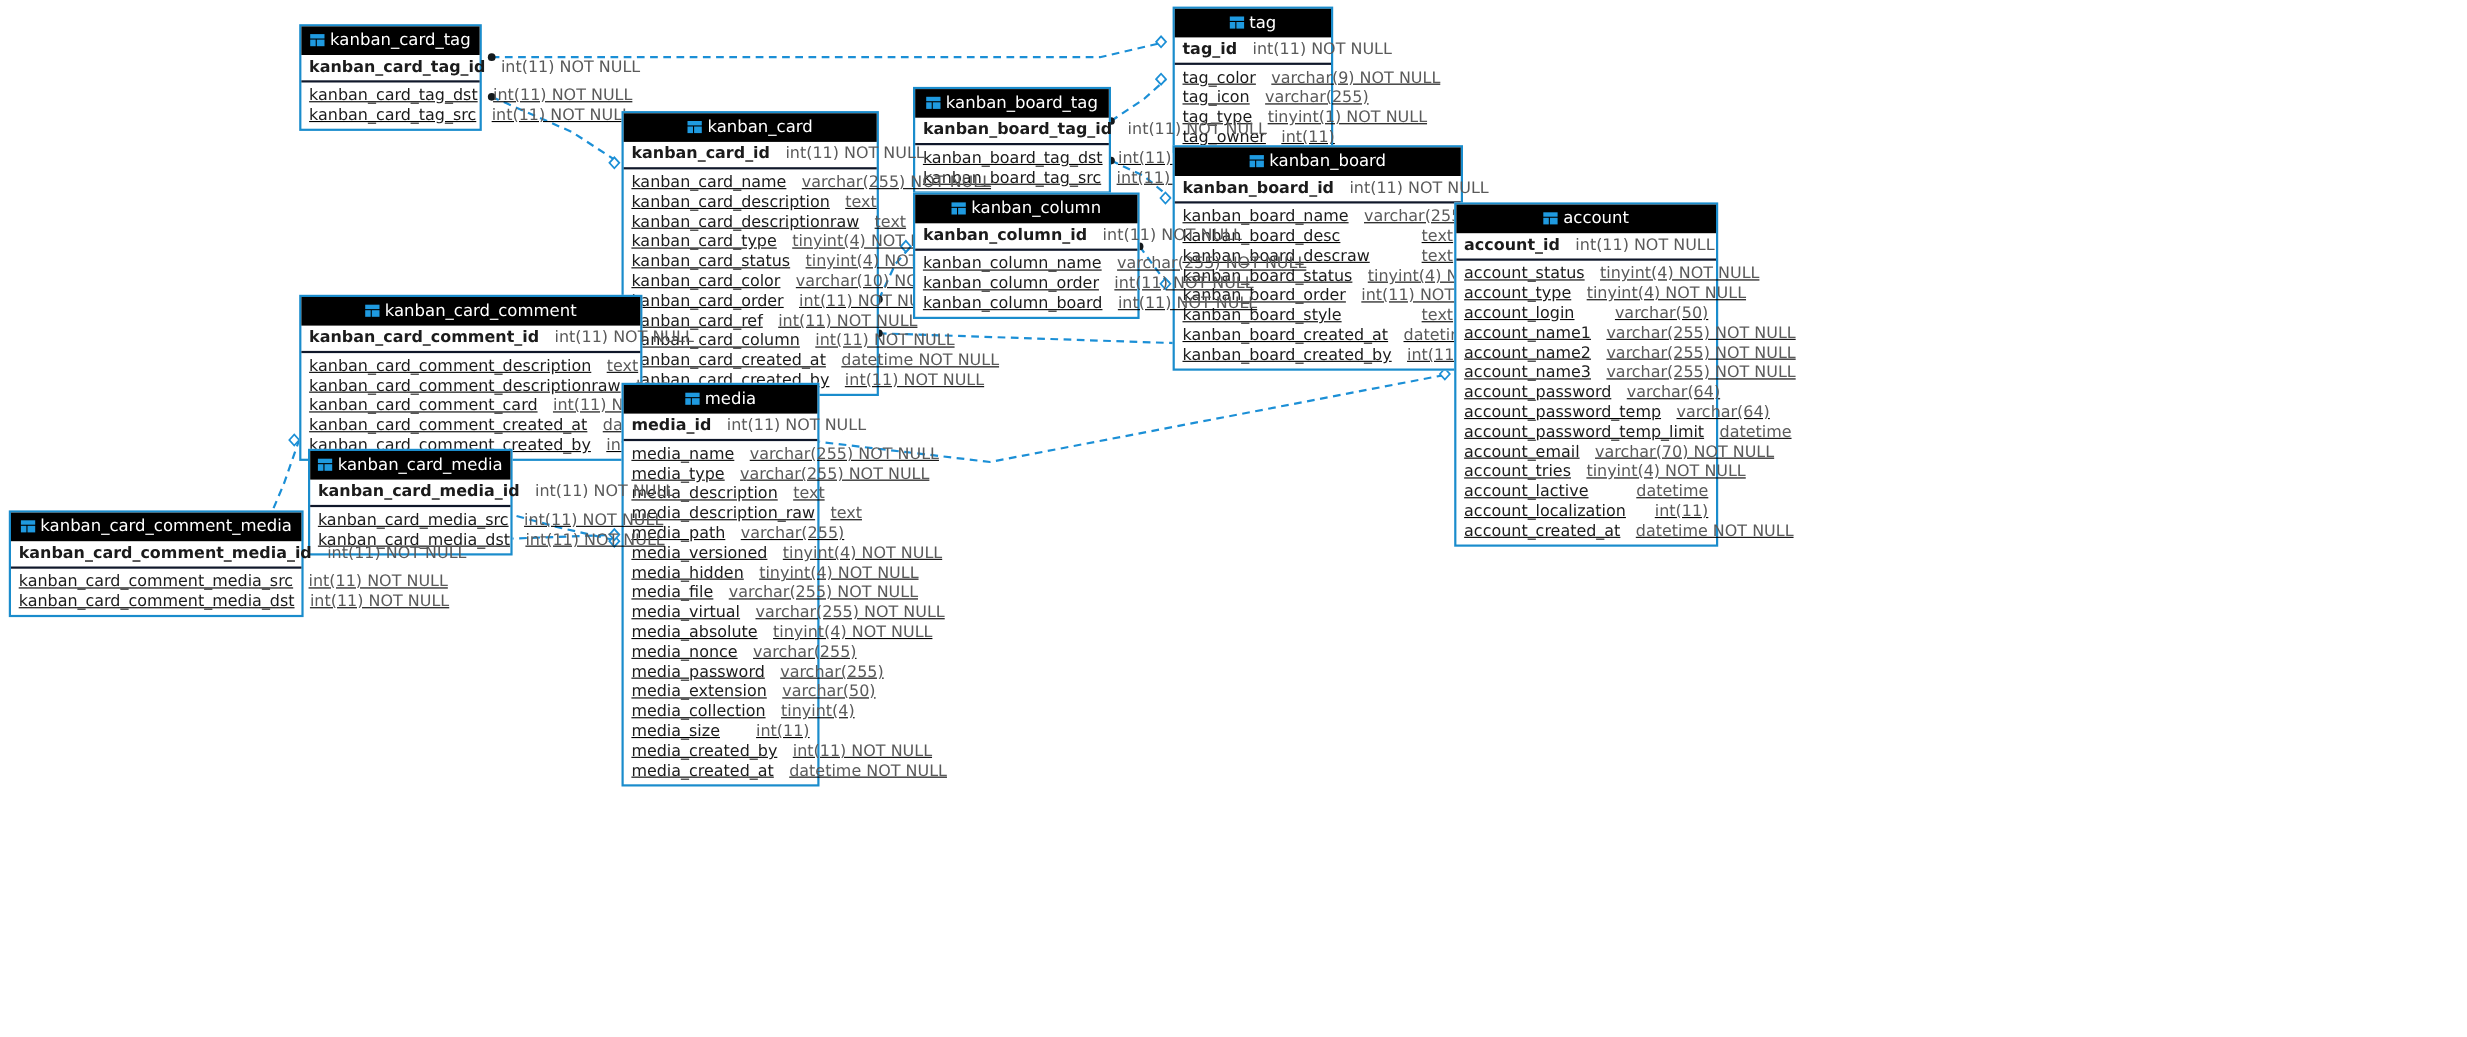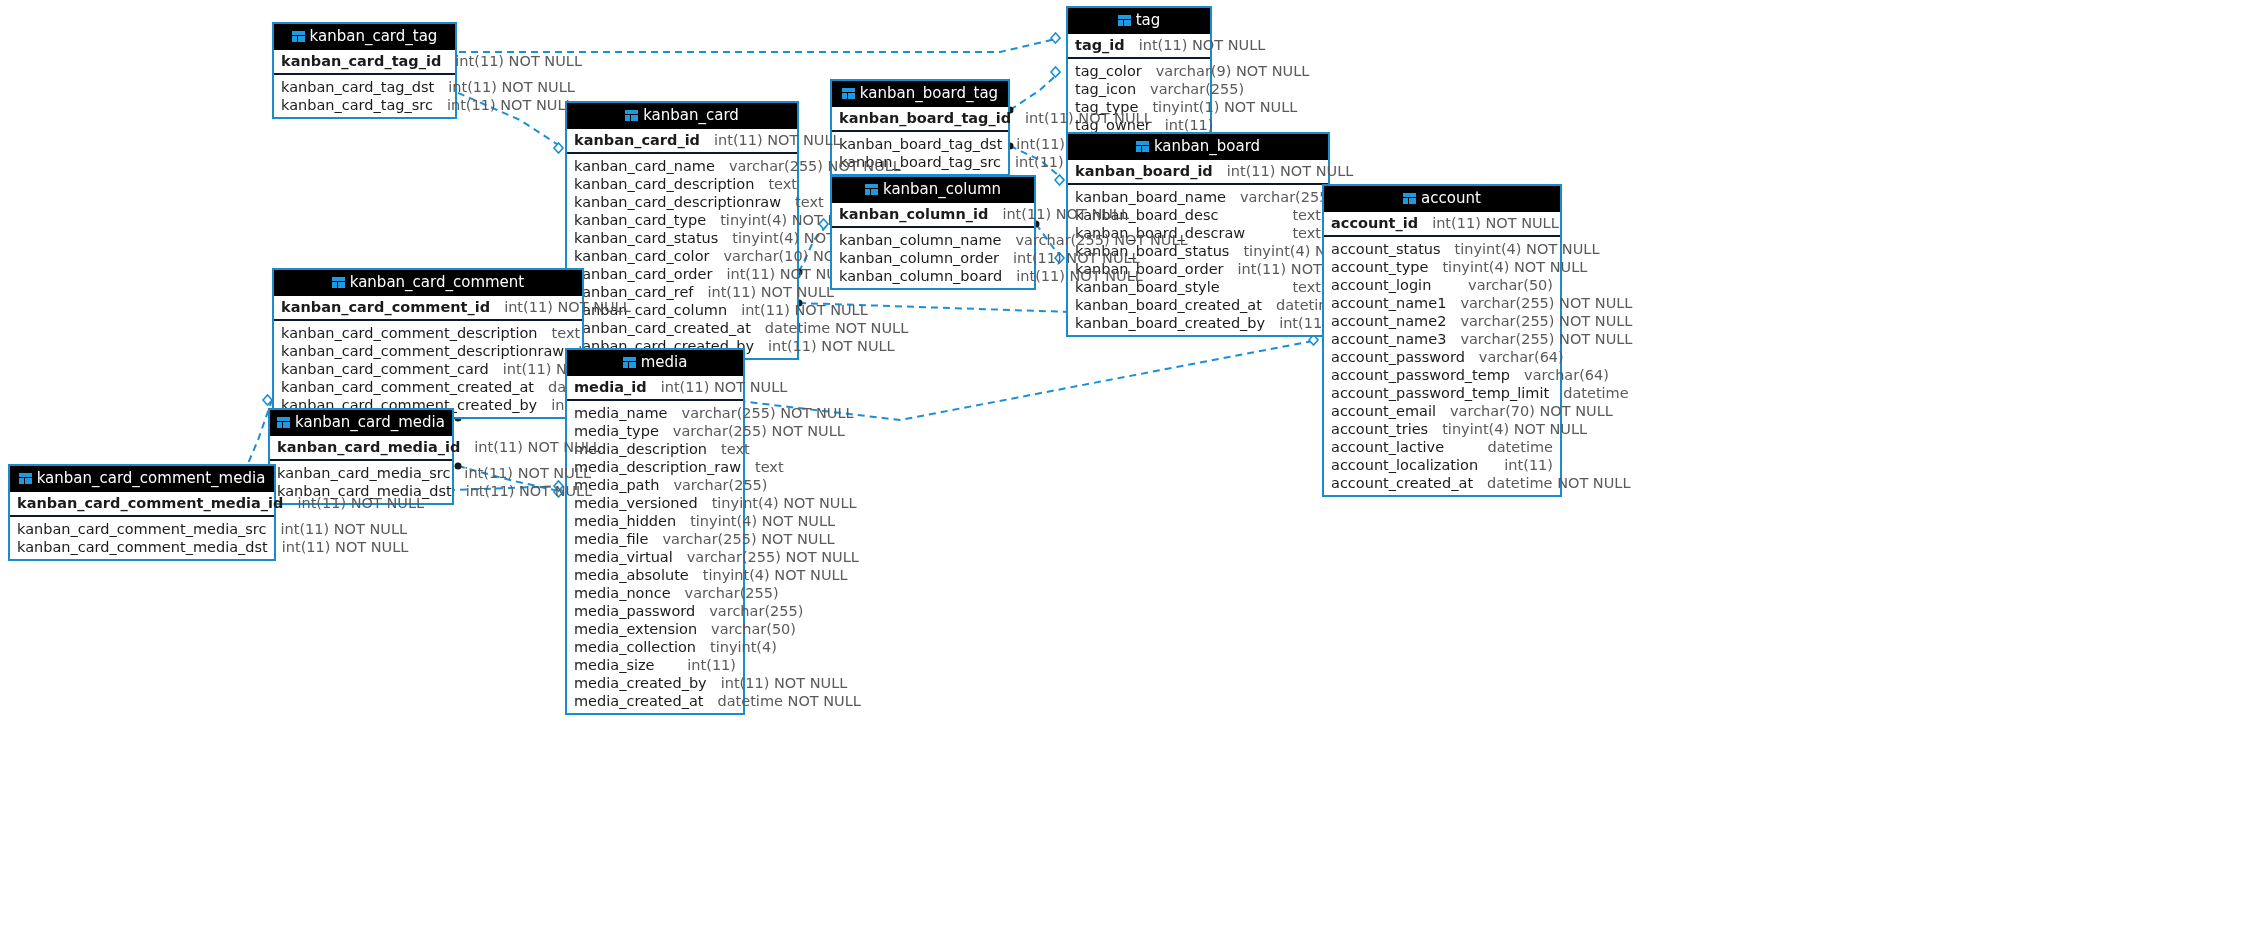--- a/index.html
+++ b/index.html
@@ -17,21 +17,21 @@
   .tbl-icon i{position:absolute;background:#1f9ae0;display:block;}
   .tbl-icon i.r1{left:0;top:0;width:13px;height:4px;}
   .tbl-icon i.r2a{left:0;top:5px;width:5px;height:6px;}
   .tbl-icon i.r2b{left:6px;top:5px;width:7px;height:6px;}
 
   .pk-row{display:flex;justify-content:space-between;align-items:baseline;
           padding:3px 7px 4px 7px;border-bottom:2px solid #0f172a;gap:14px;white-space:nowrap;}
   .pk-row .fname{font-weight:bold;color:#1b1b1b;font-size:14.5px;}
   .pk-row .ftype{color:#5a5a5a;font-size:14.5px;}
 
-  .fields{padding:3px 0 3px 0;}
+  .fields{padding:3px 0 3px 0;text-decoration:underline;}
   .f-row{display:flex;justify-content:space-between;align-items:baseline;
          padding:1px 7px 1px 7px;gap:14px;white-space:nowrap;}
   .f-row .fname{color:#1b1b1b;font-size:14.5px;}
   .f-row .ftype{color:#5a5a5a;font-size:14.5px;}
 </style>
 </head>
 <body>
 
 <div id="canvas">
   <svg id="links">
@@ -71,21 +71,21 @@
       <path d="M458,466 L510,480 L563,492" fill="none" stroke="#1b8fd6" stroke-width="2" stroke-dasharray="7,5"></path>
       <circle cx="458" cy="466" r="3.5" fill="#14191c"></circle>
       <path d="M554,492 L558.5,487 L563,492 L558.5,497 Z" fill="#ffffff" stroke="#1b8fd6" stroke-width="1.6"></path>
       <path d="M244,473 L258,440 L272,400" fill="none" stroke="#1b8fd6" stroke-width="2" stroke-dasharray="7,5"></path>
       <circle cx="244" cy="473" r="3.5" fill="#14191c"></circle>
       <path d="M263,400 L267.5,395 L272,400 L267.5,405 Z" fill="#ffffff" stroke="#1b8fd6" stroke-width="1.6"></path>
       <path d="M244,493 L400,492 L563,486" fill="none" stroke="#1b8fd6" stroke-width="2" stroke-dasharray="7,5"></path>
       <circle cx="244" cy="493" r="3.5" fill="#14191c"></circle>
       <path d="M554,486 L558.5,481 L563,486 L558.5,491 Z" fill="#ffffff" stroke="#1b8fd6" stroke-width="1.6"></path>
     </svg>
-<div class="tbl" style="left: 272px; top: 22px; width: 185px;">
+<div class="tbl" style="left: 272px; top: 22px; width: 166px;">
       <div class="tbl-hdr">
         <span class="tbl-icon">
           <i class="r1"></i>
           <i class="r2a"></i>
           <i class="r2b"></i>
         </span>
         <span>kanban_card_tag</span>
       </div>
       <div class="pk-row">
         <span class="fname">kanban_card_tag_id</span>
@@ -479,21 +479,21 @@
         <div class="f-row">
           <span class="fname">media_created_by</span>
           <span class="ftype">int(11) NOT NULL</span>
         </div>
         <div class="f-row">
           <span class="fname">media_created_at</span>
           <span class="ftype">datetime NOT NULL</span>
         </div>
       </div>
     </div>
-    <div class="tbl" style="left: 268px; top: 408px; width: 186px;">
+    <div class="tbl" style="left: 280px; top: 408px; width: 186px;">
       <div class="tbl-hdr">
         <span class="tbl-icon">
           <i class="r1"></i>
           <i class="r2a"></i>
           <i class="r2b"></i>
         </span>
         <span>kanban_card_media</span>
       </div>
       <div class="pk-row">
         <span class="fname">kanban_card_media_id</span>

